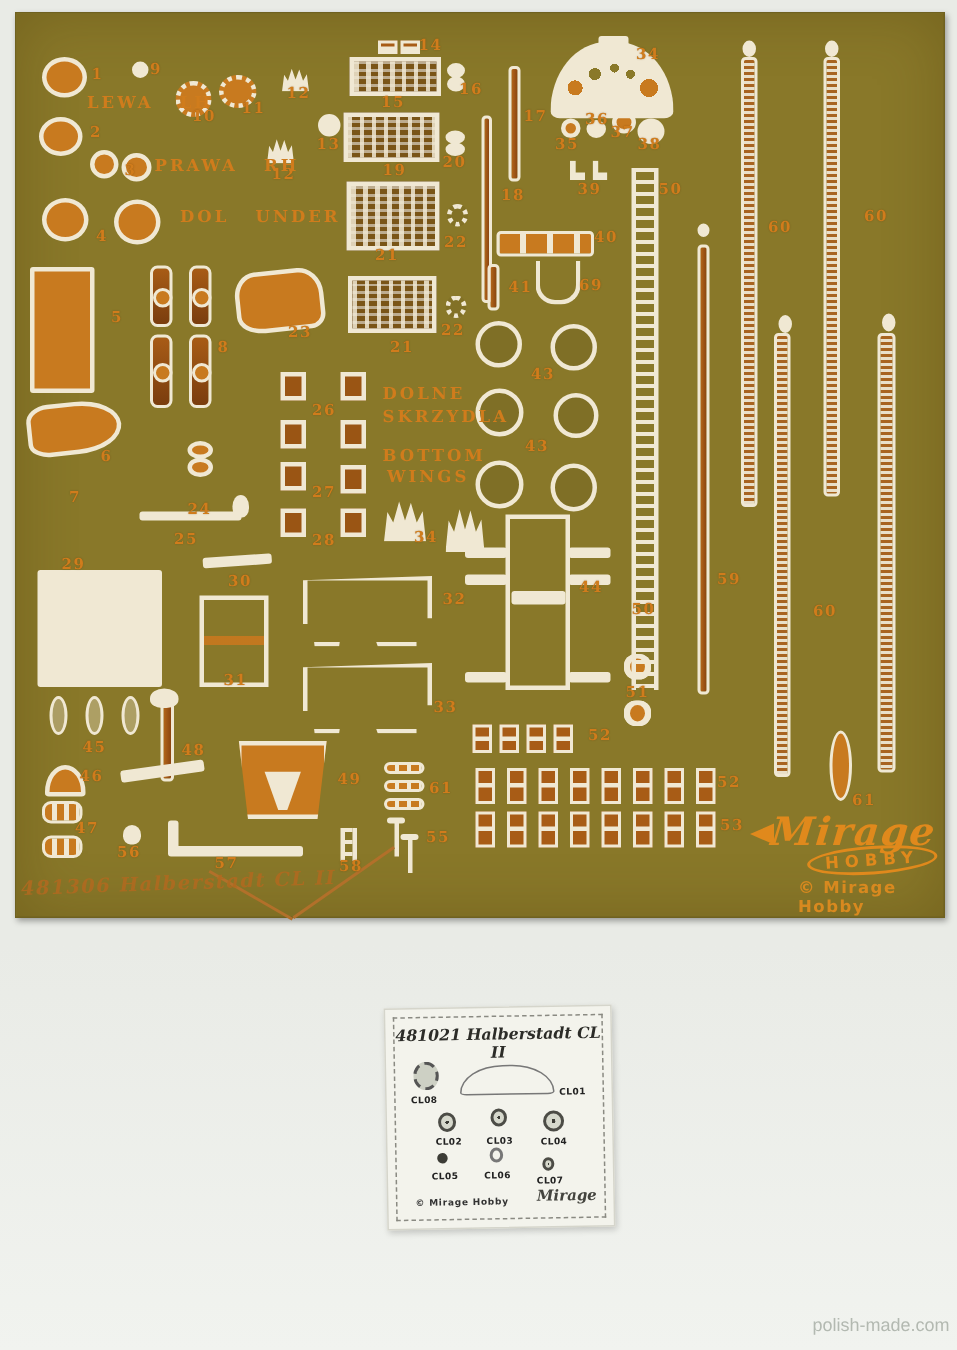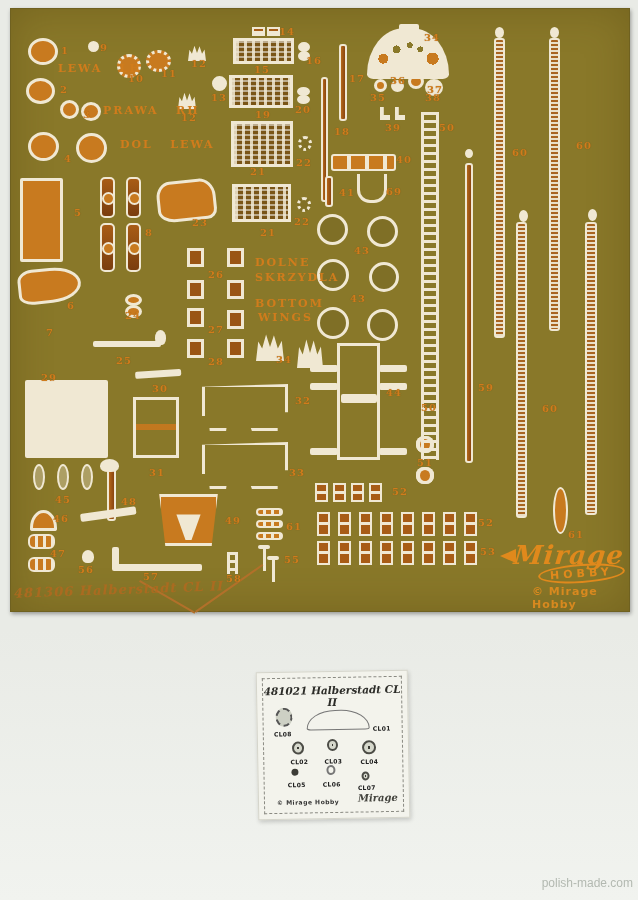--- a/index.html
+++ b/index.html
@@ -259,35 +259,35 @@
       <div class="plabel" style="left: 314px; top: 60px;">16</div>
       <div class="plabel" style="left: 357px; top: 78px;">17</div>
       <div class="plabel" style="left: 342px; top: 131px;">18</div>
       <div class="plabel" style="left: 263px; top: 114px;">19</div>
       <div class="plabel" style="left: 303px; top: 109px;">20</div>
       <div class="plabel" style="left: 258px; top: 171px;">21</div>
       <div class="plabel" style="left: 268px; top: 232px;">21</div>
       <div class="plabel" style="left: 304px; top: 162px;">22</div>
       <div class="plabel" style="left: 302px; top: 221px;">22</div>
       <div class="plabel" style="left: 200px; top: 222px;">23</div>
-      <div class="plabel" style="left: 133px; top: 315px; text-align: center;">24</div>
+      <div class="plabel" style="left: 133px; top: 340px; text-align: center;">24</div>
       <div class="plabel" style="left: 124px; top: 360px;">25</div>
       <div class="plabel" style="left: 216px; top: 274px;">26</div>
       <div class="plabel" style="left: 216px; top: 329px;">27</div>
       <div class="plabel" style="left: 216px; top: 361px;">28</div>
       <div class="plabel" style="left: 49px; top: 377px;">29</div>
       <div class="plabel" style="left: 160px; top: 388px;">30</div>
-      <div class="plabel" style="left: 157px; top: 472px;">31</div>
+      <div class="plabel" style="left: 157px; top: 454px;">31</div>
       <div class="plabel" style="left: 303px; top: 400px;">32</div>
       <div class="plabel" style="left: 297px; top: 472px;">33</div>
       <div class="plabel" style="left: 432px; top: 37px;">34</div>
       <div class="plabel" style="left: 284px; top: 359px;">34</div>
       <div class="plabel" style="left: 378px; top: 97px;">35</div>
       <div class="plabel" style="left: 398px; top: 80px;">36</div>
-      <div class="plabel" style="left: 415px; top: 89px; margin-left: 20px;">37</div>
+      <div class="plabel" style="left: 415px; top: 89px;">37</div>
       <div class="plabel" style="left: 433px; top: 97px;">38</div>
       <div class="plabel" style="left: 393px; top: 127px;">39</div>
       <div class="plabel" style="left: 404px; top: 159px;">40</div>
       <div class="plabel" style="left: 347px; top: 192px;">41</div>
       <div class="plabel" style="left: 394px; top: 191px;">69</div>
       <div class="plabel" style="left: 362px; top: 250px;">43</div>
       <div class="plabel" style="left: 358px; top: 298px;">43</div>
       <div class="plabel" style="left: 394px; top: 392px;">44</div>
       <div class="plabel" style="left: 63px; top: 499px;">45</div>
       <div class="plabel" style="left: 61px; top: 518px;">46</div>
@@ -305,21 +305,21 @@
       <div class="plabel" style="left: 86px; top: 569px;">56</div>
       <div class="plabel" style="left: 151px; top: 576px;">57</div>
       <div class="plabel" style="left: 234px; top: 578px;">58</div>
       <div class="plabel" style="left: 486px; top: 387px;">59</div>
       <div class="plabel" style="left: 520px; top: 152px;">60</div>
       <div class="plabel" style="left: 584px; top: 145px;">60</div>
       <div class="plabel" style="left: 550px; top: 408px;">60</div>
       <div class="plabel" style="left: 576px; top: 534px; text-align: center;">61</div>
       <div class="ptext" style="left: 58px; top: 62px;">LEWA   LH</div>
       <div class="ptext" style="left: 103px; top: 104px;">PRAWA   RH</div>
-      <div class="ptext" style="left: 120px; top: 138px;">DOL   LEWA</div>
+      <div class="ptext" style="left: 120px; top: 138px;">DOL   UNDER</div>
       <div class="ptext" style="left: 255px; top: 256px;">DOLNE</div>
       <div class="ptext" style="left: 255px; top: 271px; text-align: right;">SKRZYDLA</div>
       <div class="ptext" style="left: 255px; top: 297px;">BOTTOM</div>
       <div class="ptext" style="left: 258px; top: 311px;">WINGS</div>
     </div>
 
   <div class="fret-logo" style="left:504px;top:540px;width:124px;height:44px">
     <span class="logo-arrow"></span>
     <span class="logo-main">Mirage</span>
     <span class="logo-sub">HOBBY</span>

